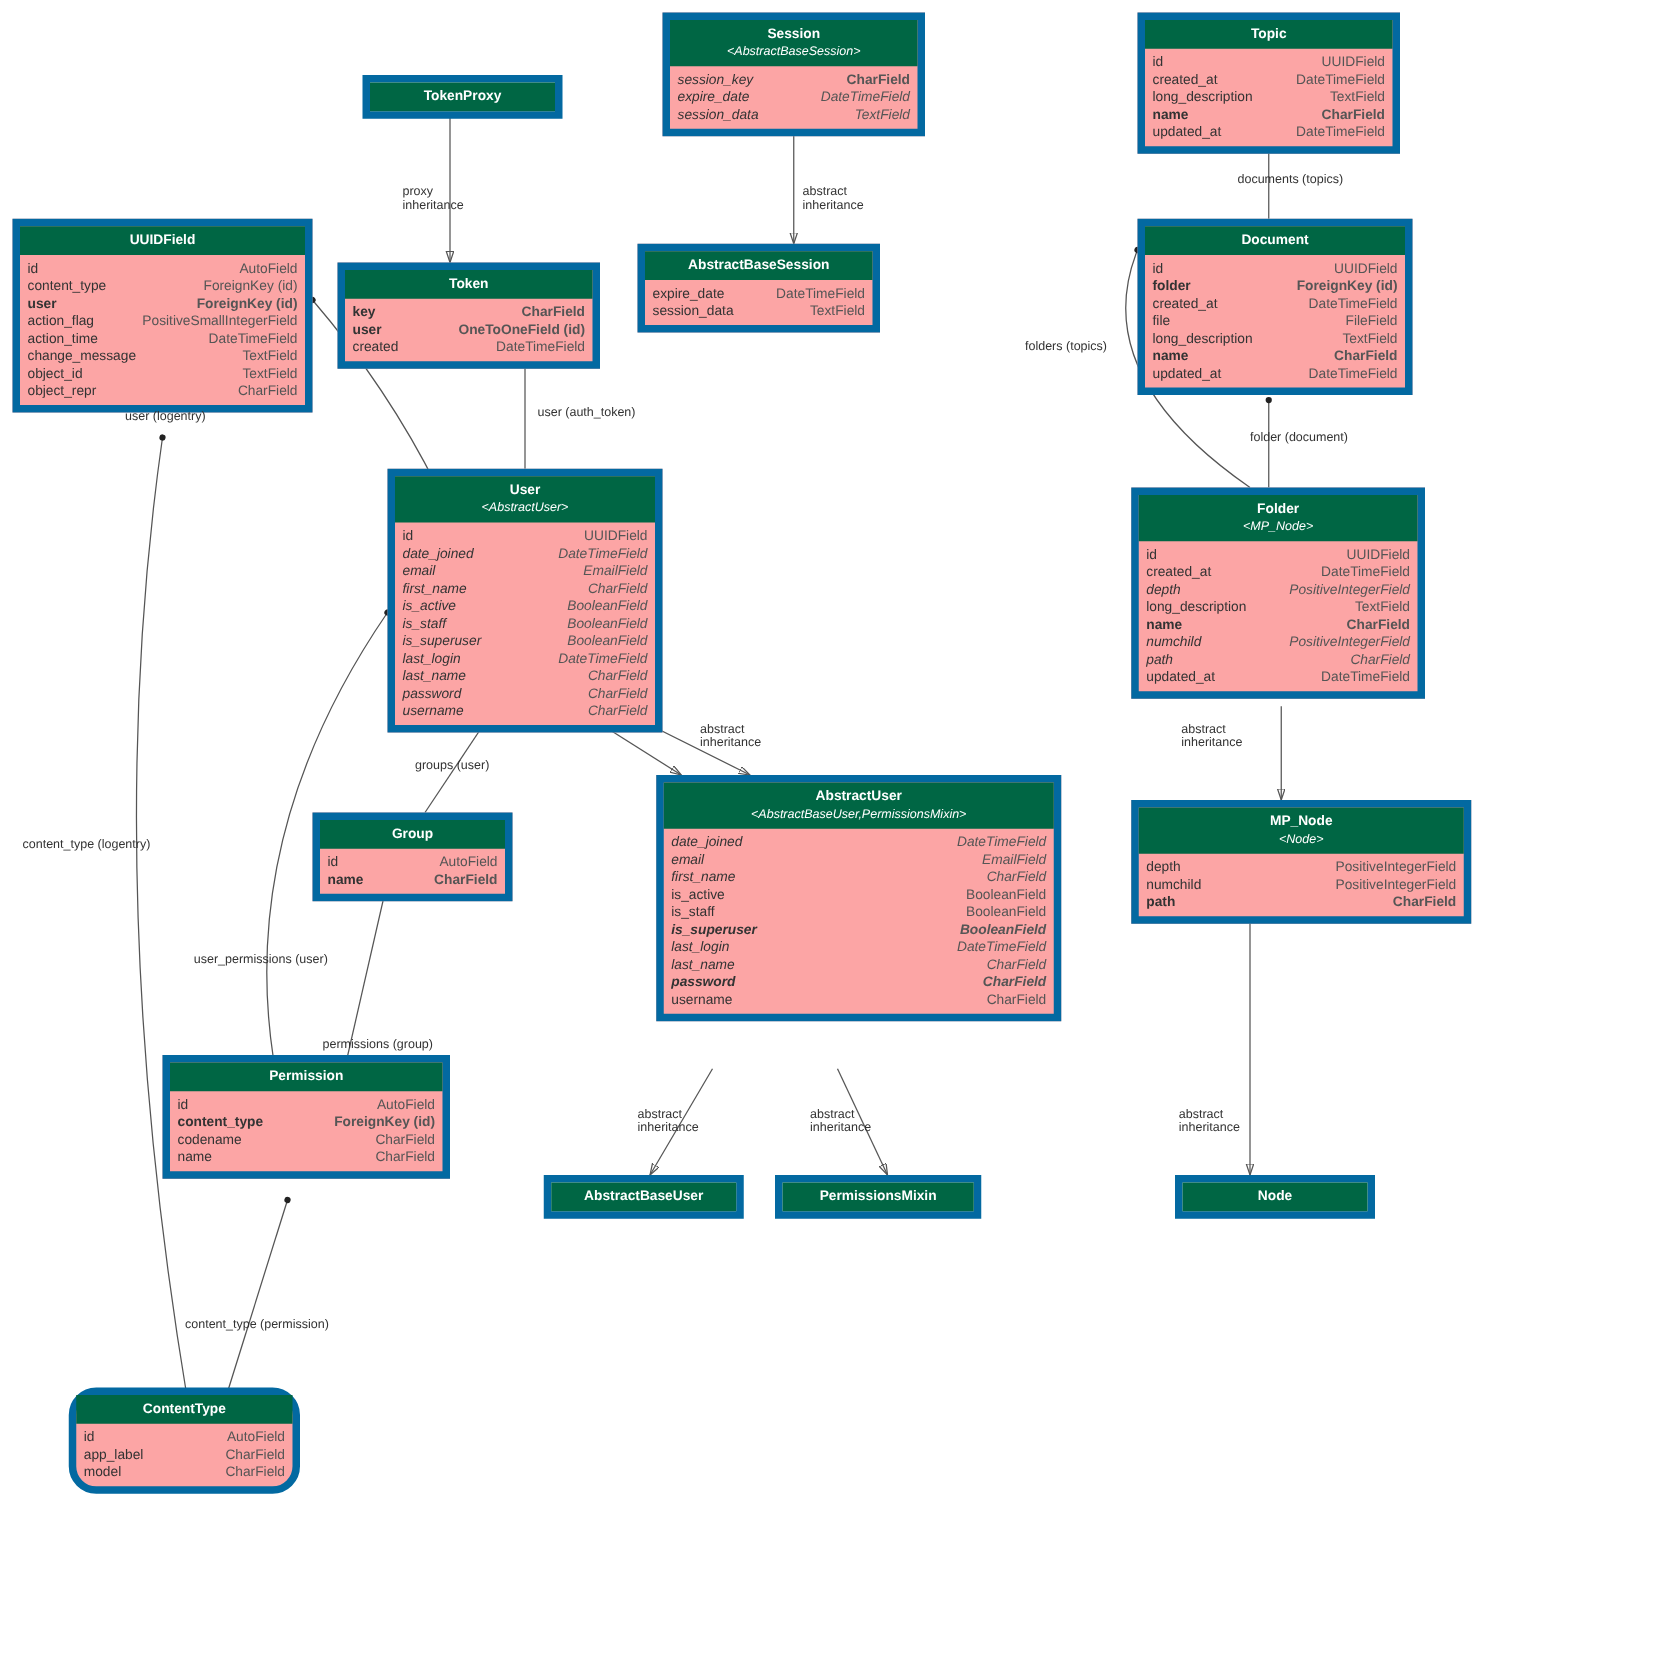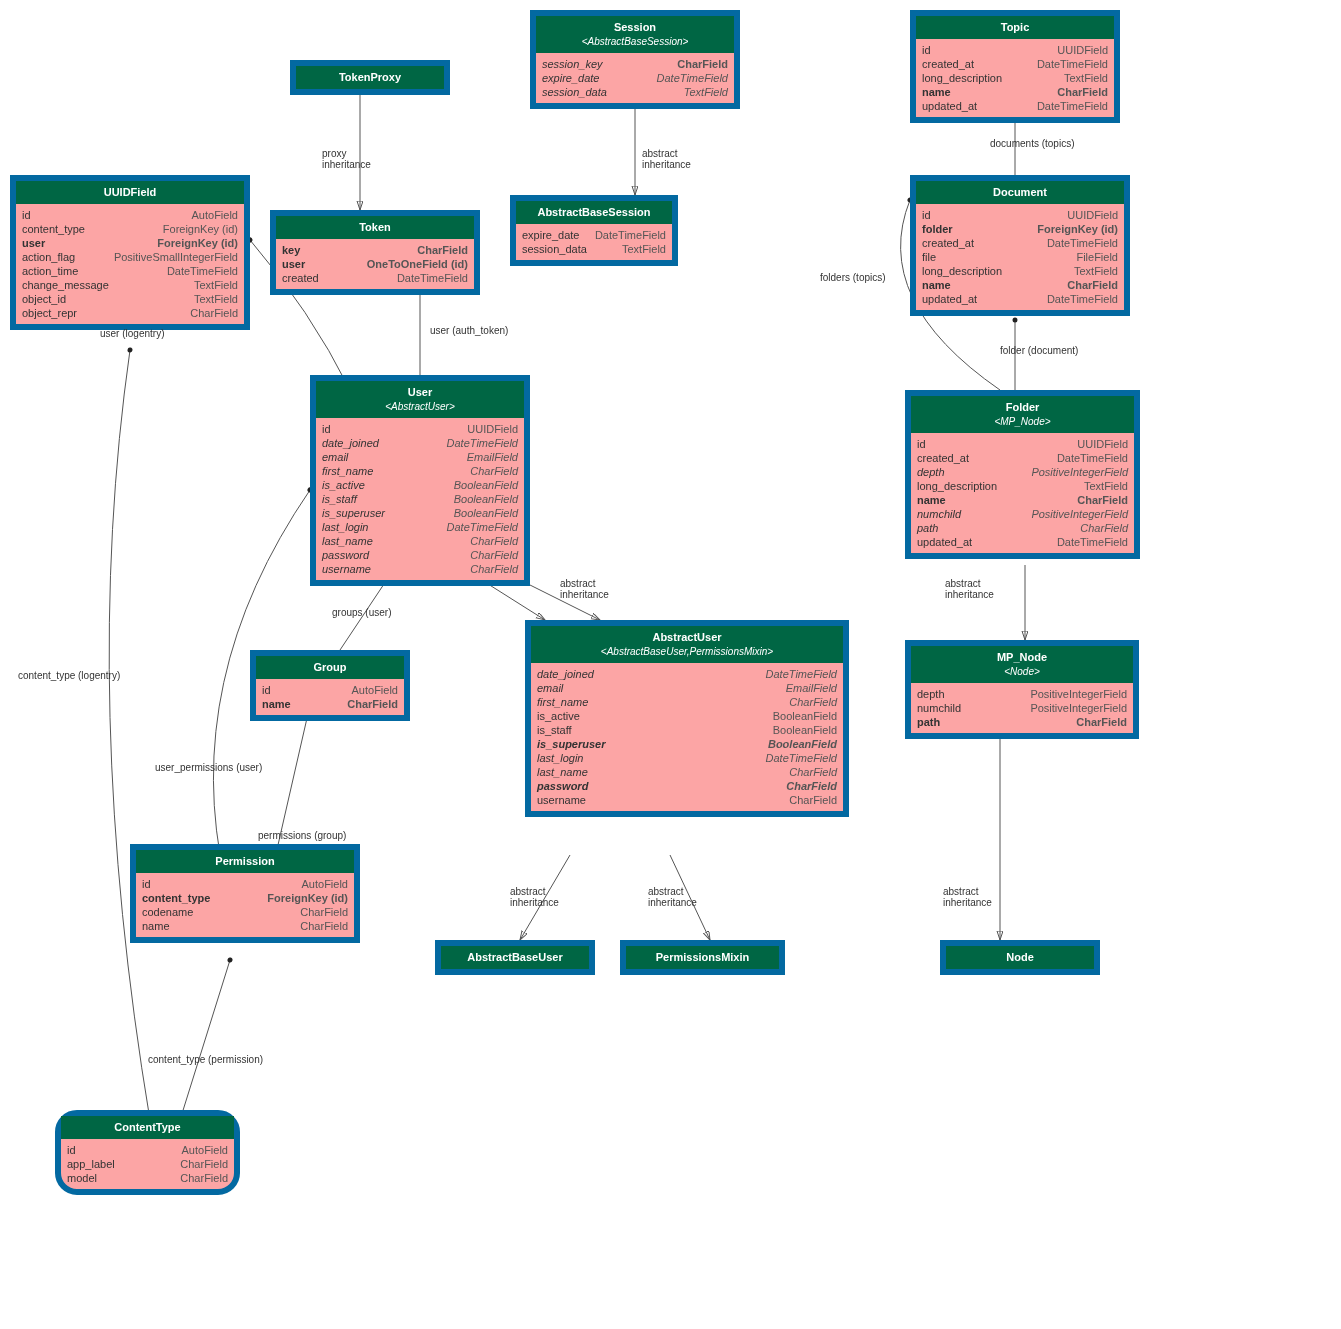--- a/index.html
+++ b/index.html
@@ -232,21 +232,21 @@
           <span class="field-name bold">user</span>
           <span class="field-type bold">OneToOneField (id)</span>
         </div>
       <div class="entity-row">
           <span class="field-name">created</span>
           <span class="field-type">DateTimeField</span>
         </div>
     </div>
   </div>
 
-  <div class="entity" style="left:510px;top:195px;width:168px;">
+  <div class="entity" style="left:510px;top:195px;width:194px;">
     <div class="entity-header">
       <span>AbstractBaseSession</span>
     </div>
     <div class="entity-body">
       <div class="entity-row">
           <span class="field-name">expire_date</span>
           <span class="field-type">DateTimeField</span>
         </div>
       <div class="entity-row">
           <span class="field-name">session_data</span>
@@ -427,21 +427,21 @@
           <span class="field-name italic bold">password</span>
           <span class="field-type italic bold">CharField</span>
         </div>
       <div class="entity-row">
           <span class="field-name">username</span>
           <span class="field-type">CharField</span>
         </div>
     </div>
   </div>
 
-  <div class="entity" style="left:905px;top:640px;width:234px;">
+  <div class="entity" style="left:905px;top:640px;width:272px;">
     <div class="entity-header">
       <div>MP_Node</div>
       <div class="subtitle">&lt;Node&gt;</div>
     </div>
     <div class="entity-body">
       <div class="entity-row">
           <span class="field-name">depth</span>
           <span class="field-type">PositiveIntegerField</span>
         </div>
       <div class="entity-row">

